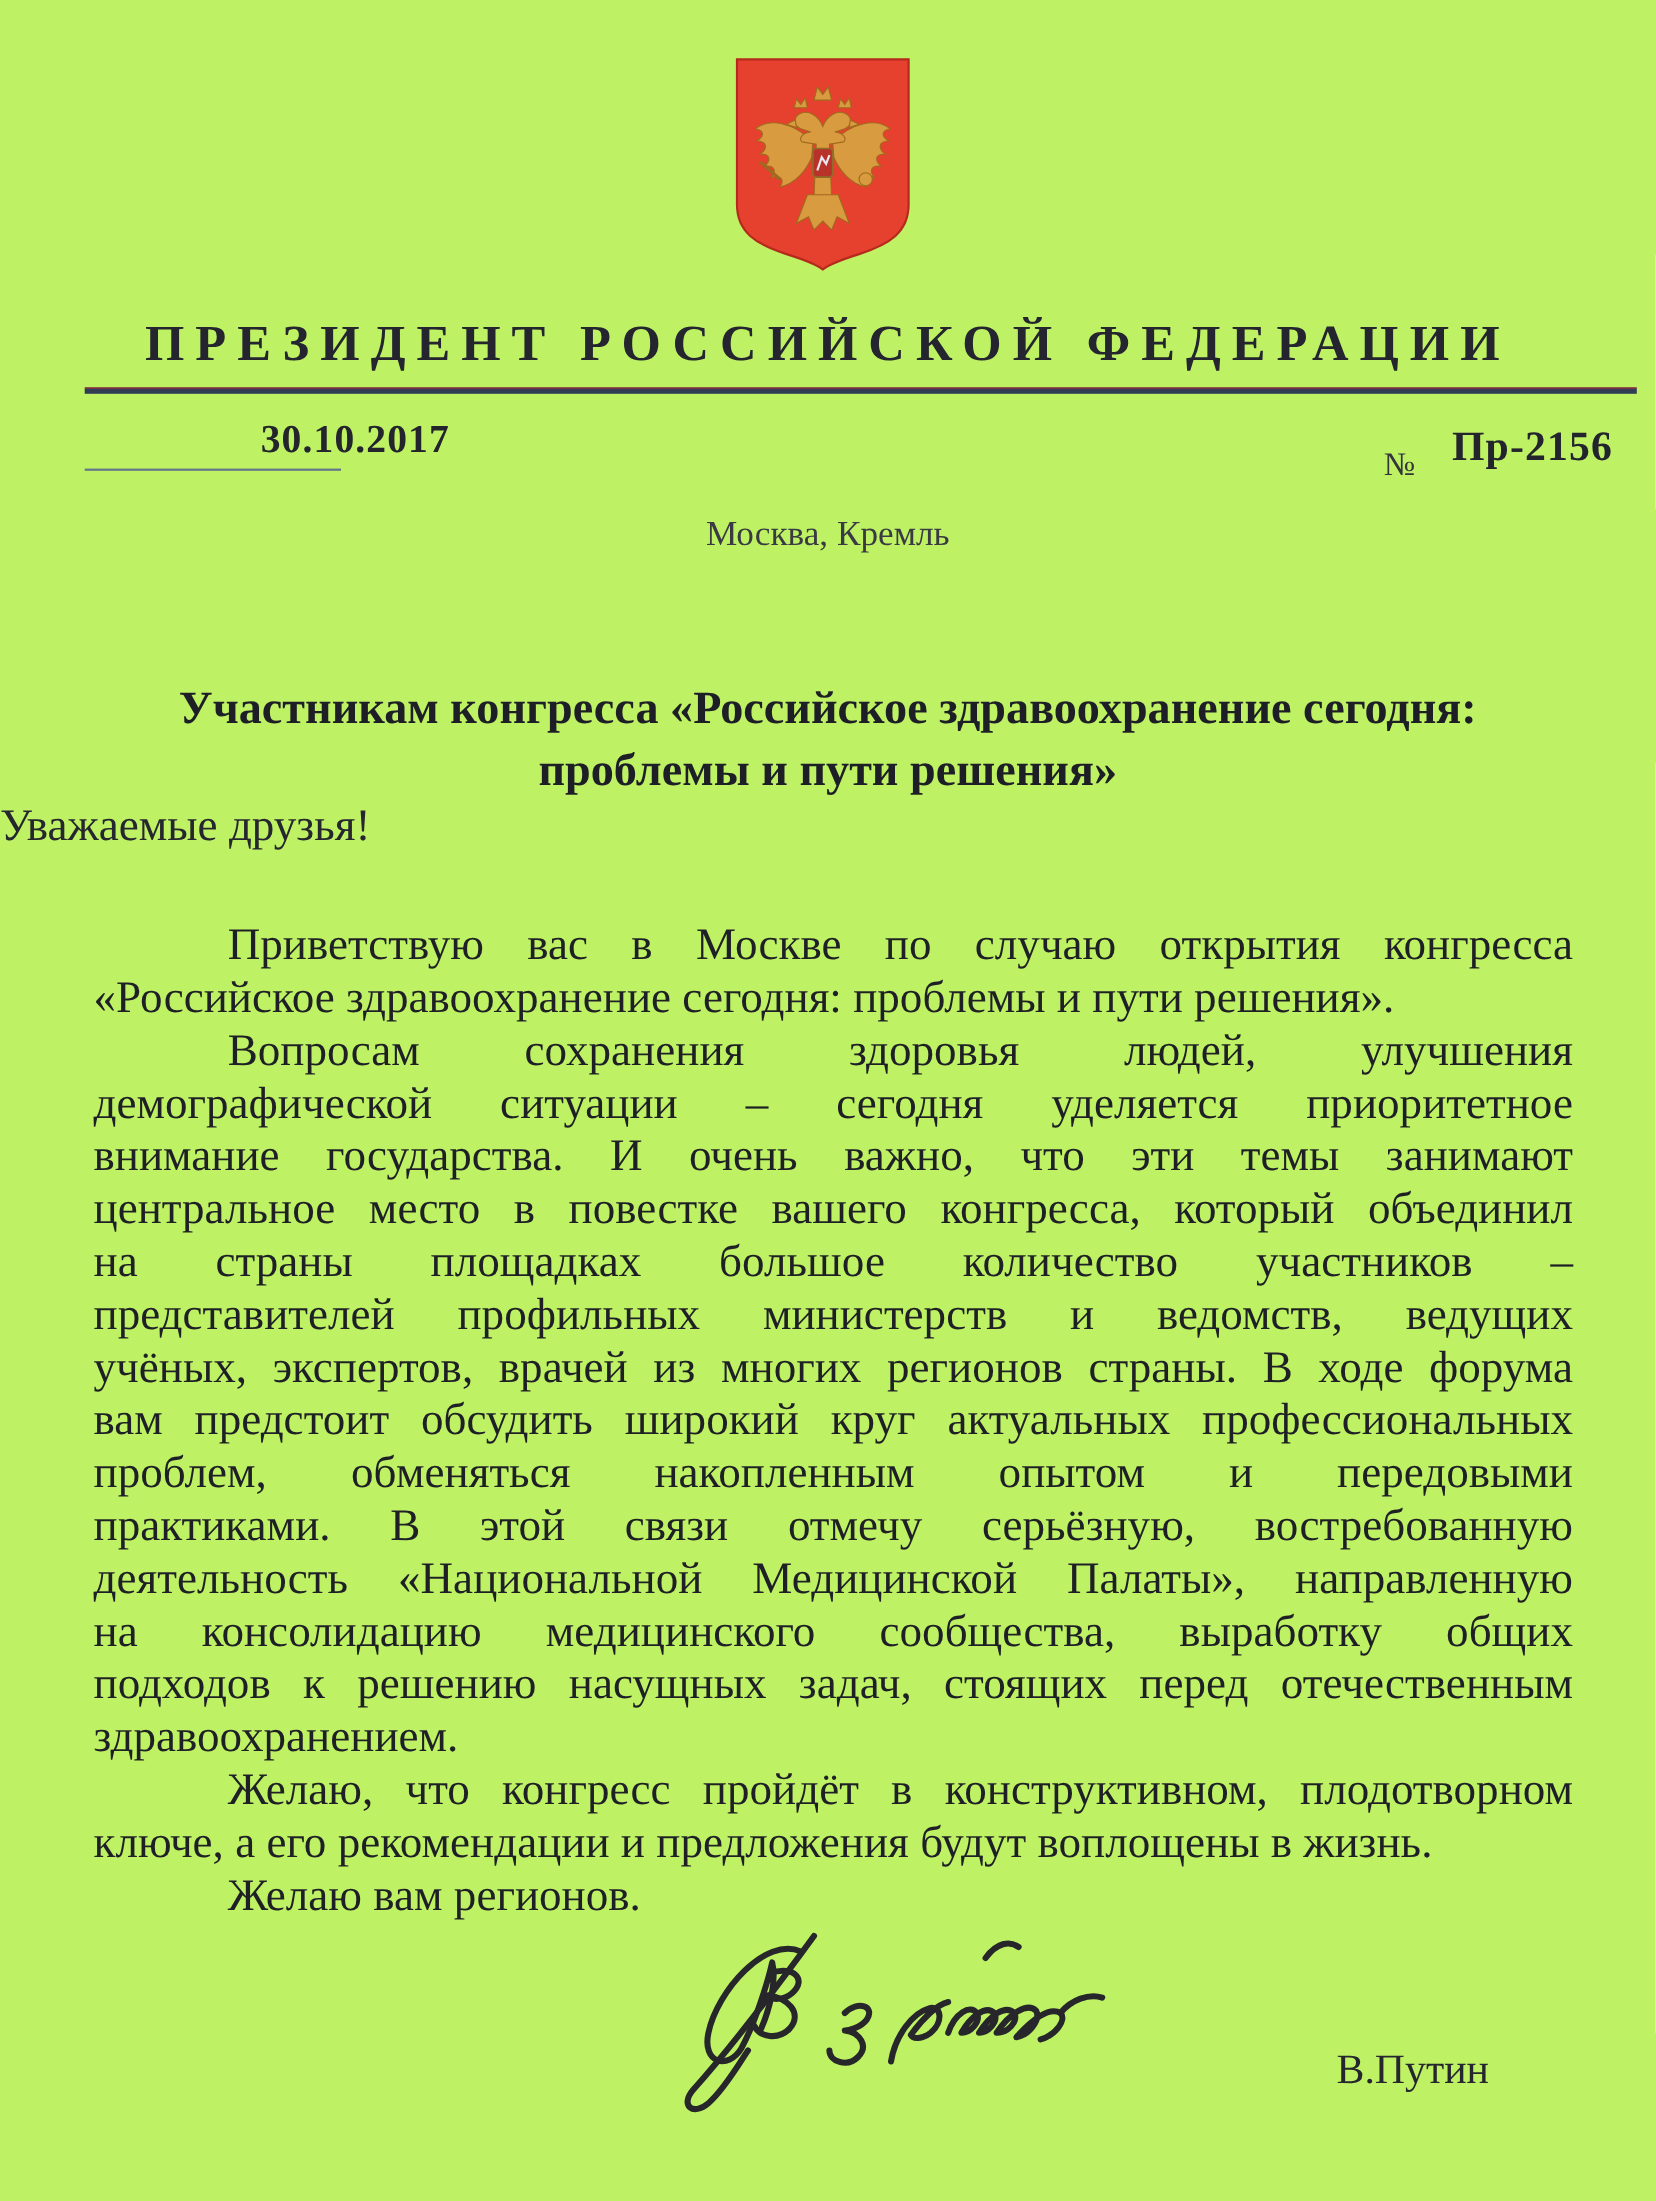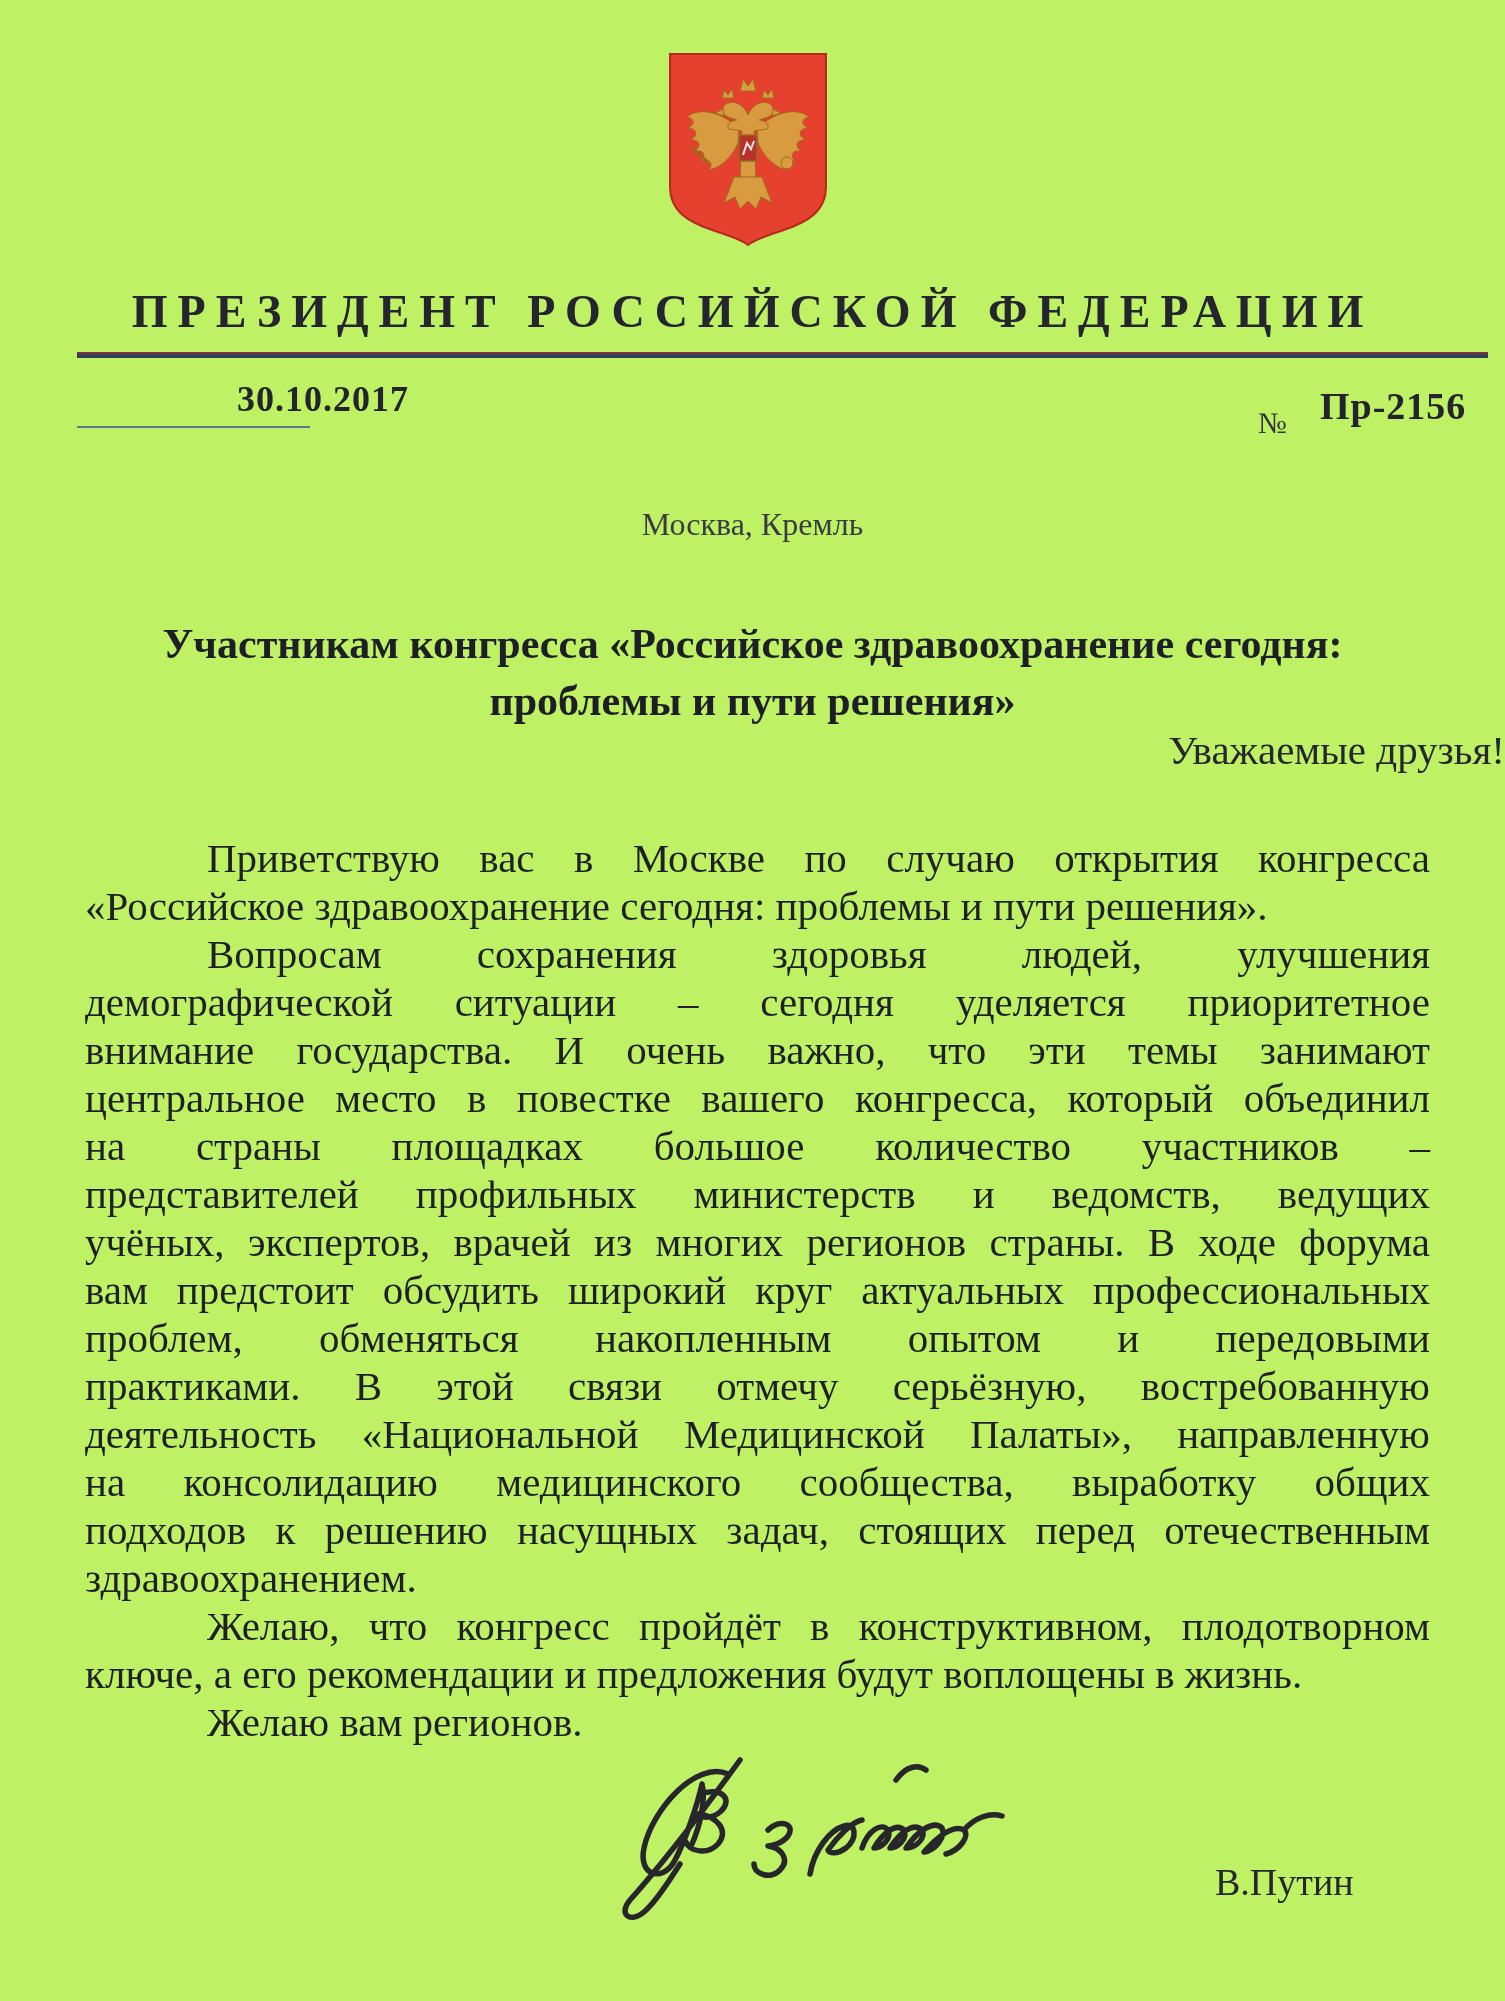--- a/index.html
+++ b/index.html
@@ -46,35 +46,35 @@
     font-size:30px; color:#33343c;
   }
   .num-value {
     position:absolute; left:1320px; top:384px;
     font-size:38px; font-weight:bold; letter-spacing:1px;
     color:#23242c;
   }
 
   .doc-place {
     position:absolute; left:0; top:466px; width:100%;
-    text-align:center; font-size:32px; color:#3a3b42;margin-top:40px;
+    text-align:center; font-size:32px; color:#3a3b42;
   }
 
   
   .addressee {
     position:absolute; left:80px; top:572px; width:1345px;
     text-align:center;
     font-size:42px; font-weight:bold; line-height:57px;
     color:#1e1f26;
     margin-top:44px;
   }
 
   .salutation {
     position:absolute; left:0; top:726px; width:100%;
-    text-align:right; font-size:41px; color:#26272e;
+    text-align:left; font-size:41px; color:#26272e;
   }
 
   .body {
     position:absolute; left:85px; top:834px; width:1345px;
     font-size:41px; line-height:48px;
     color:#1f2026;
   }
   .bline { text-align:justify; text-align-last:justify; }
   .bline.end { text-align-last:left; }
   .bline.indent { text-indent:122px; }

